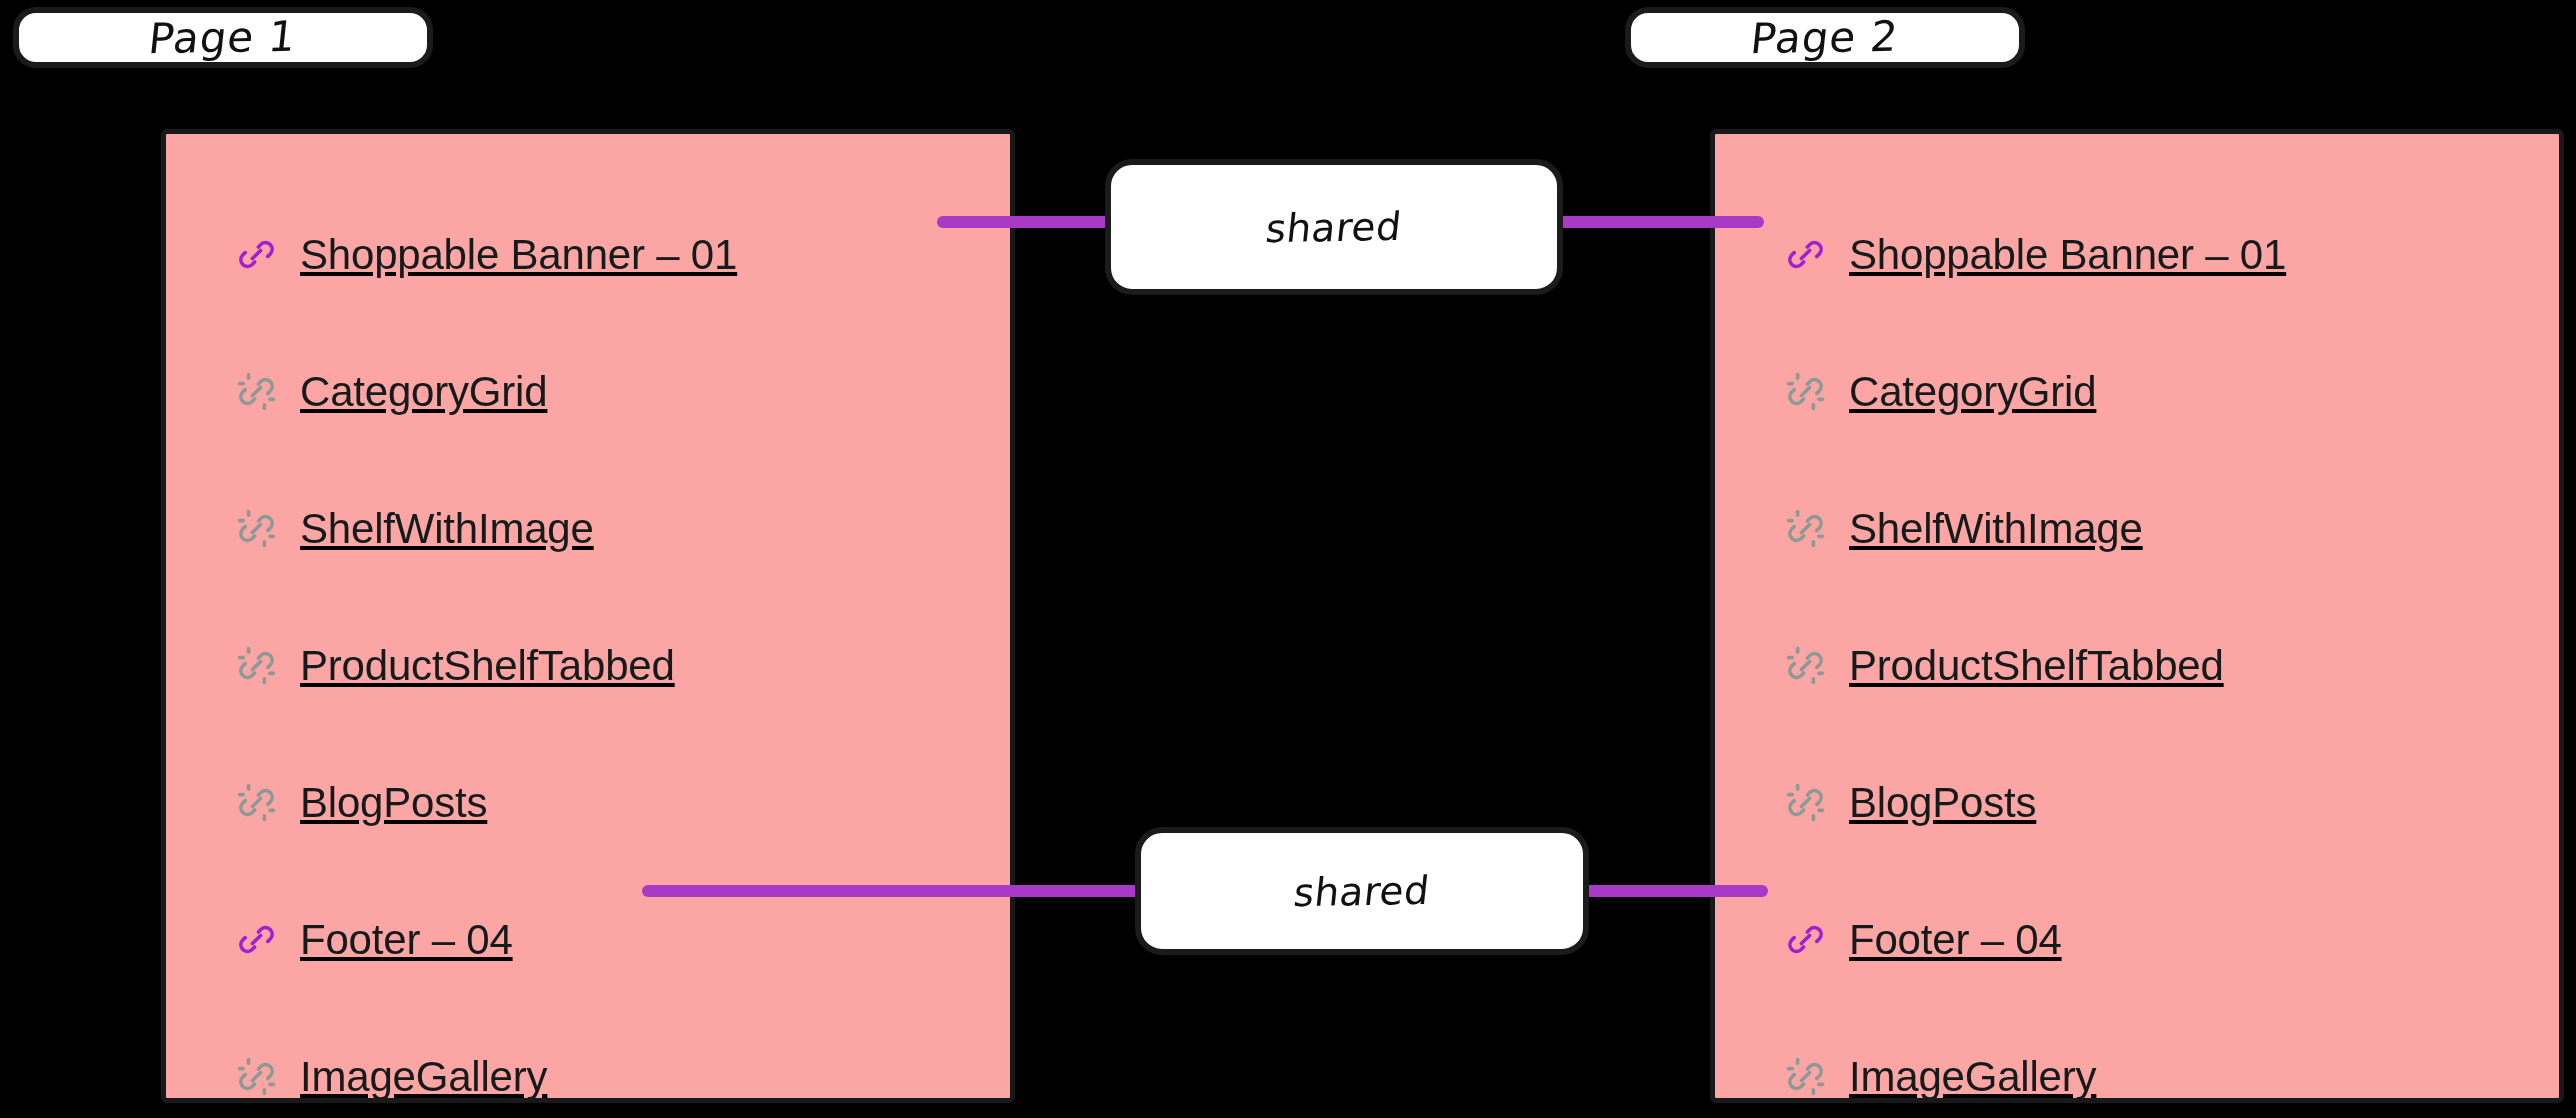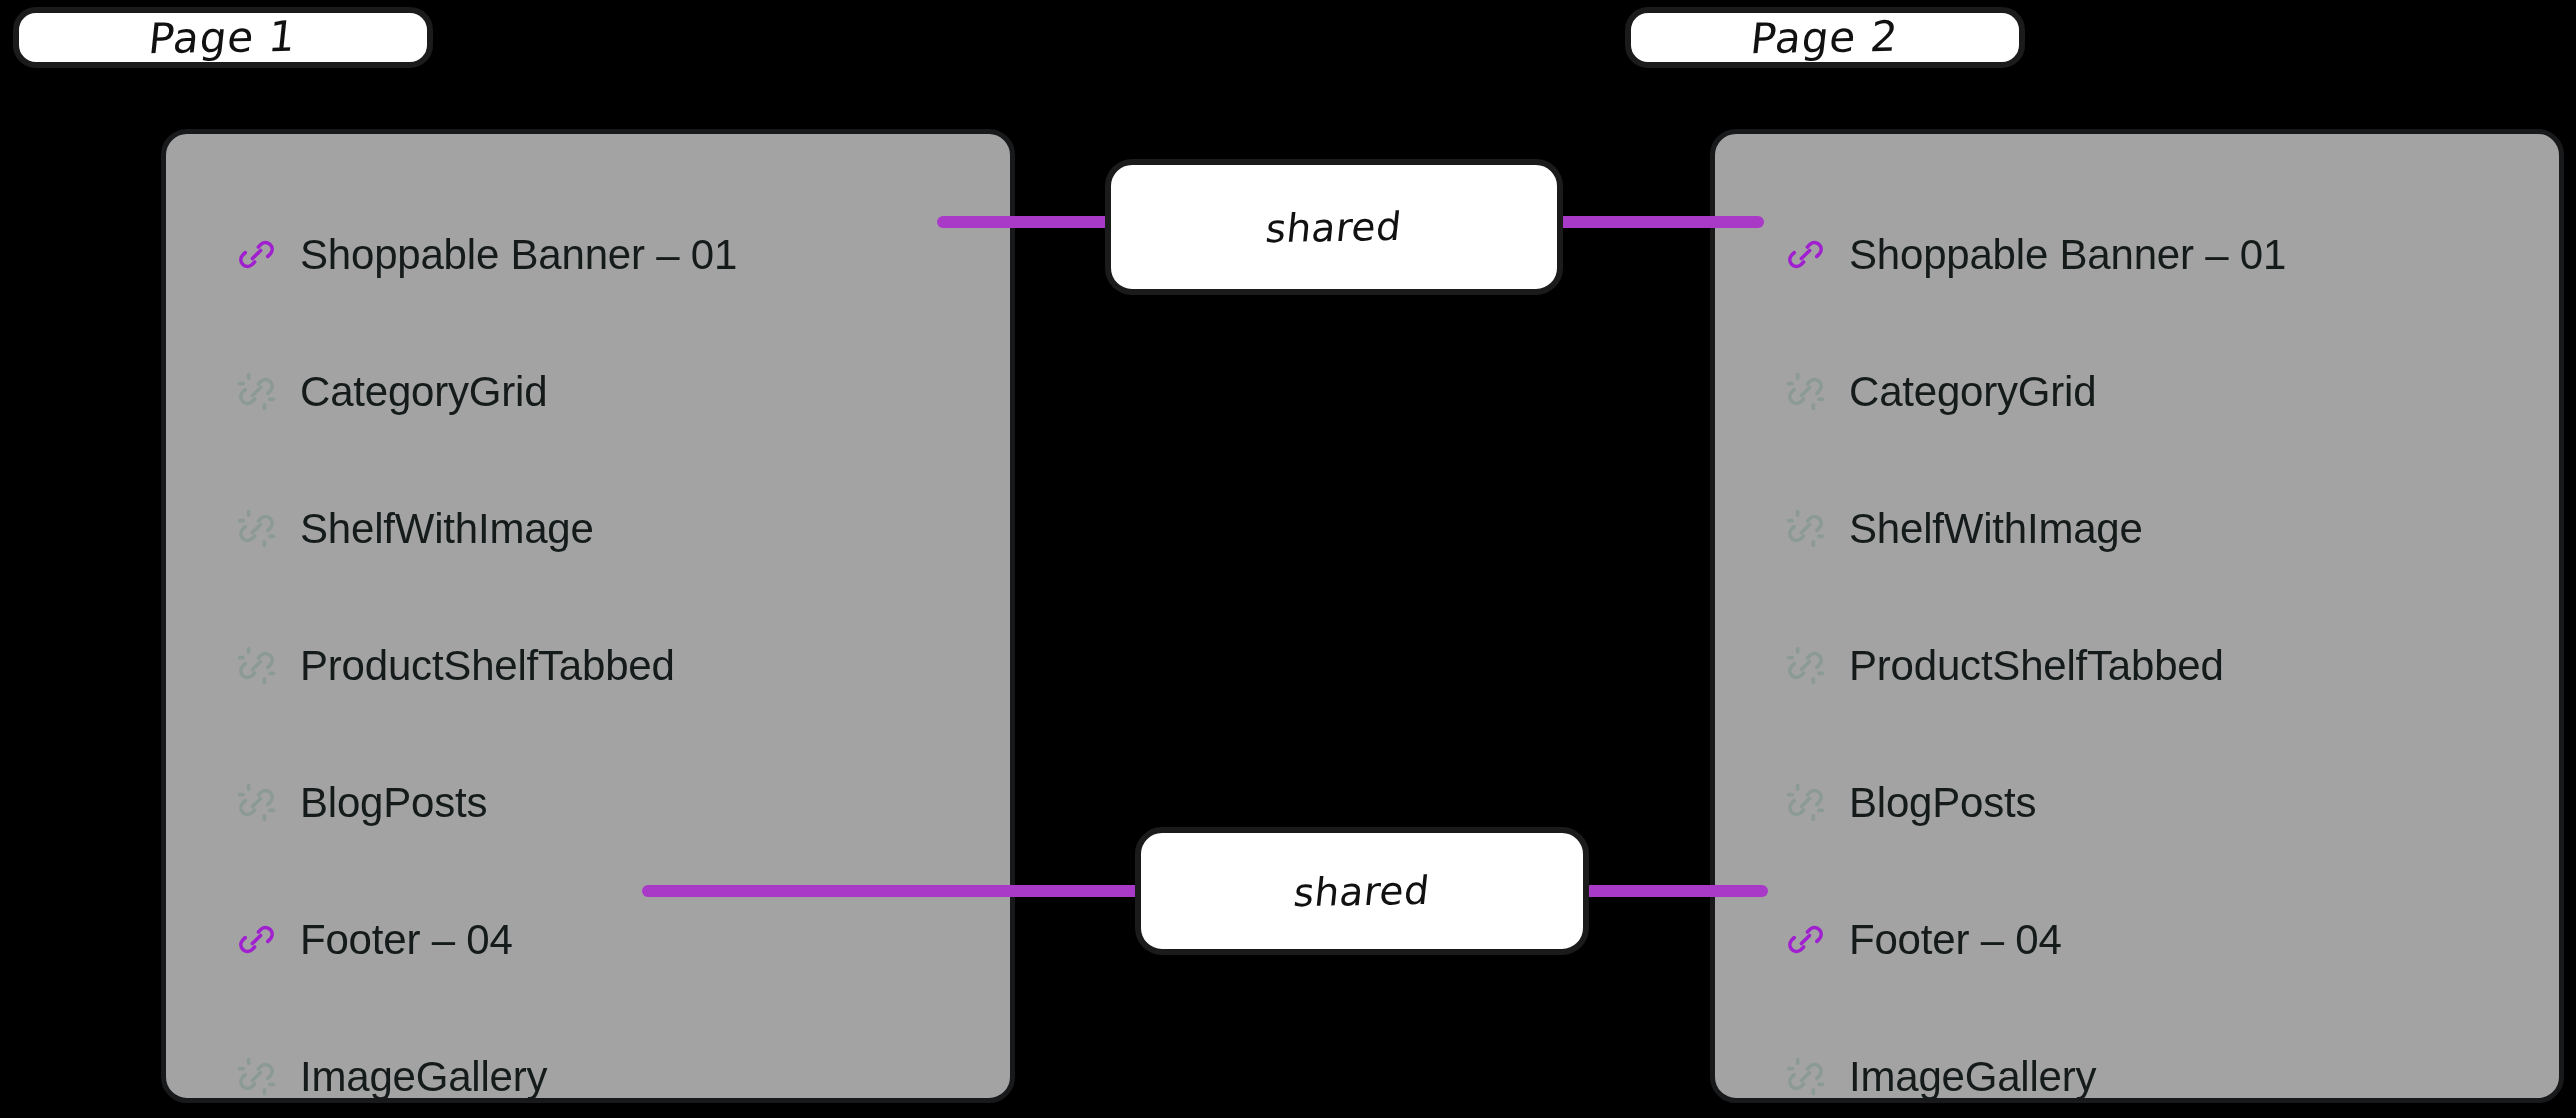--- a/index.html
+++ b/index.html
@@ -26,26 +26,27 @@
     letter-spacing:0.9px;
     transform:skewX(-7deg) rotate(-1deg);
     white-space:nowrap;
   }
   #page-tag-1{left:12.5px;  top:7.2px;  width:420px; height:61px;}
   #page-tag-2{left:1625px;top:7.2px;  width:400px; height:61px;}
 
   
   .page-card{
     position:absolute;
-    background:#a3a3a3;
+    background:#fca5a5;
     border:5.4px solid #17191a;
-    border-radius:26px;
+    border-radius:6px;
     box-sizing:border-box;
     z-index:3;
     overflow:hidden;
+    text-decoration:underline;
   }
   #page-card-1{left:161px; top:129px; width:854px;  height:974px;}
   #page-card-2{left:1710px;top:129px; width:854px;  height:974px;}
 
   .item-list{
     position:relative;
     padding:52px 0 0 0;
     margin:0;
     list-style:none;
   }

